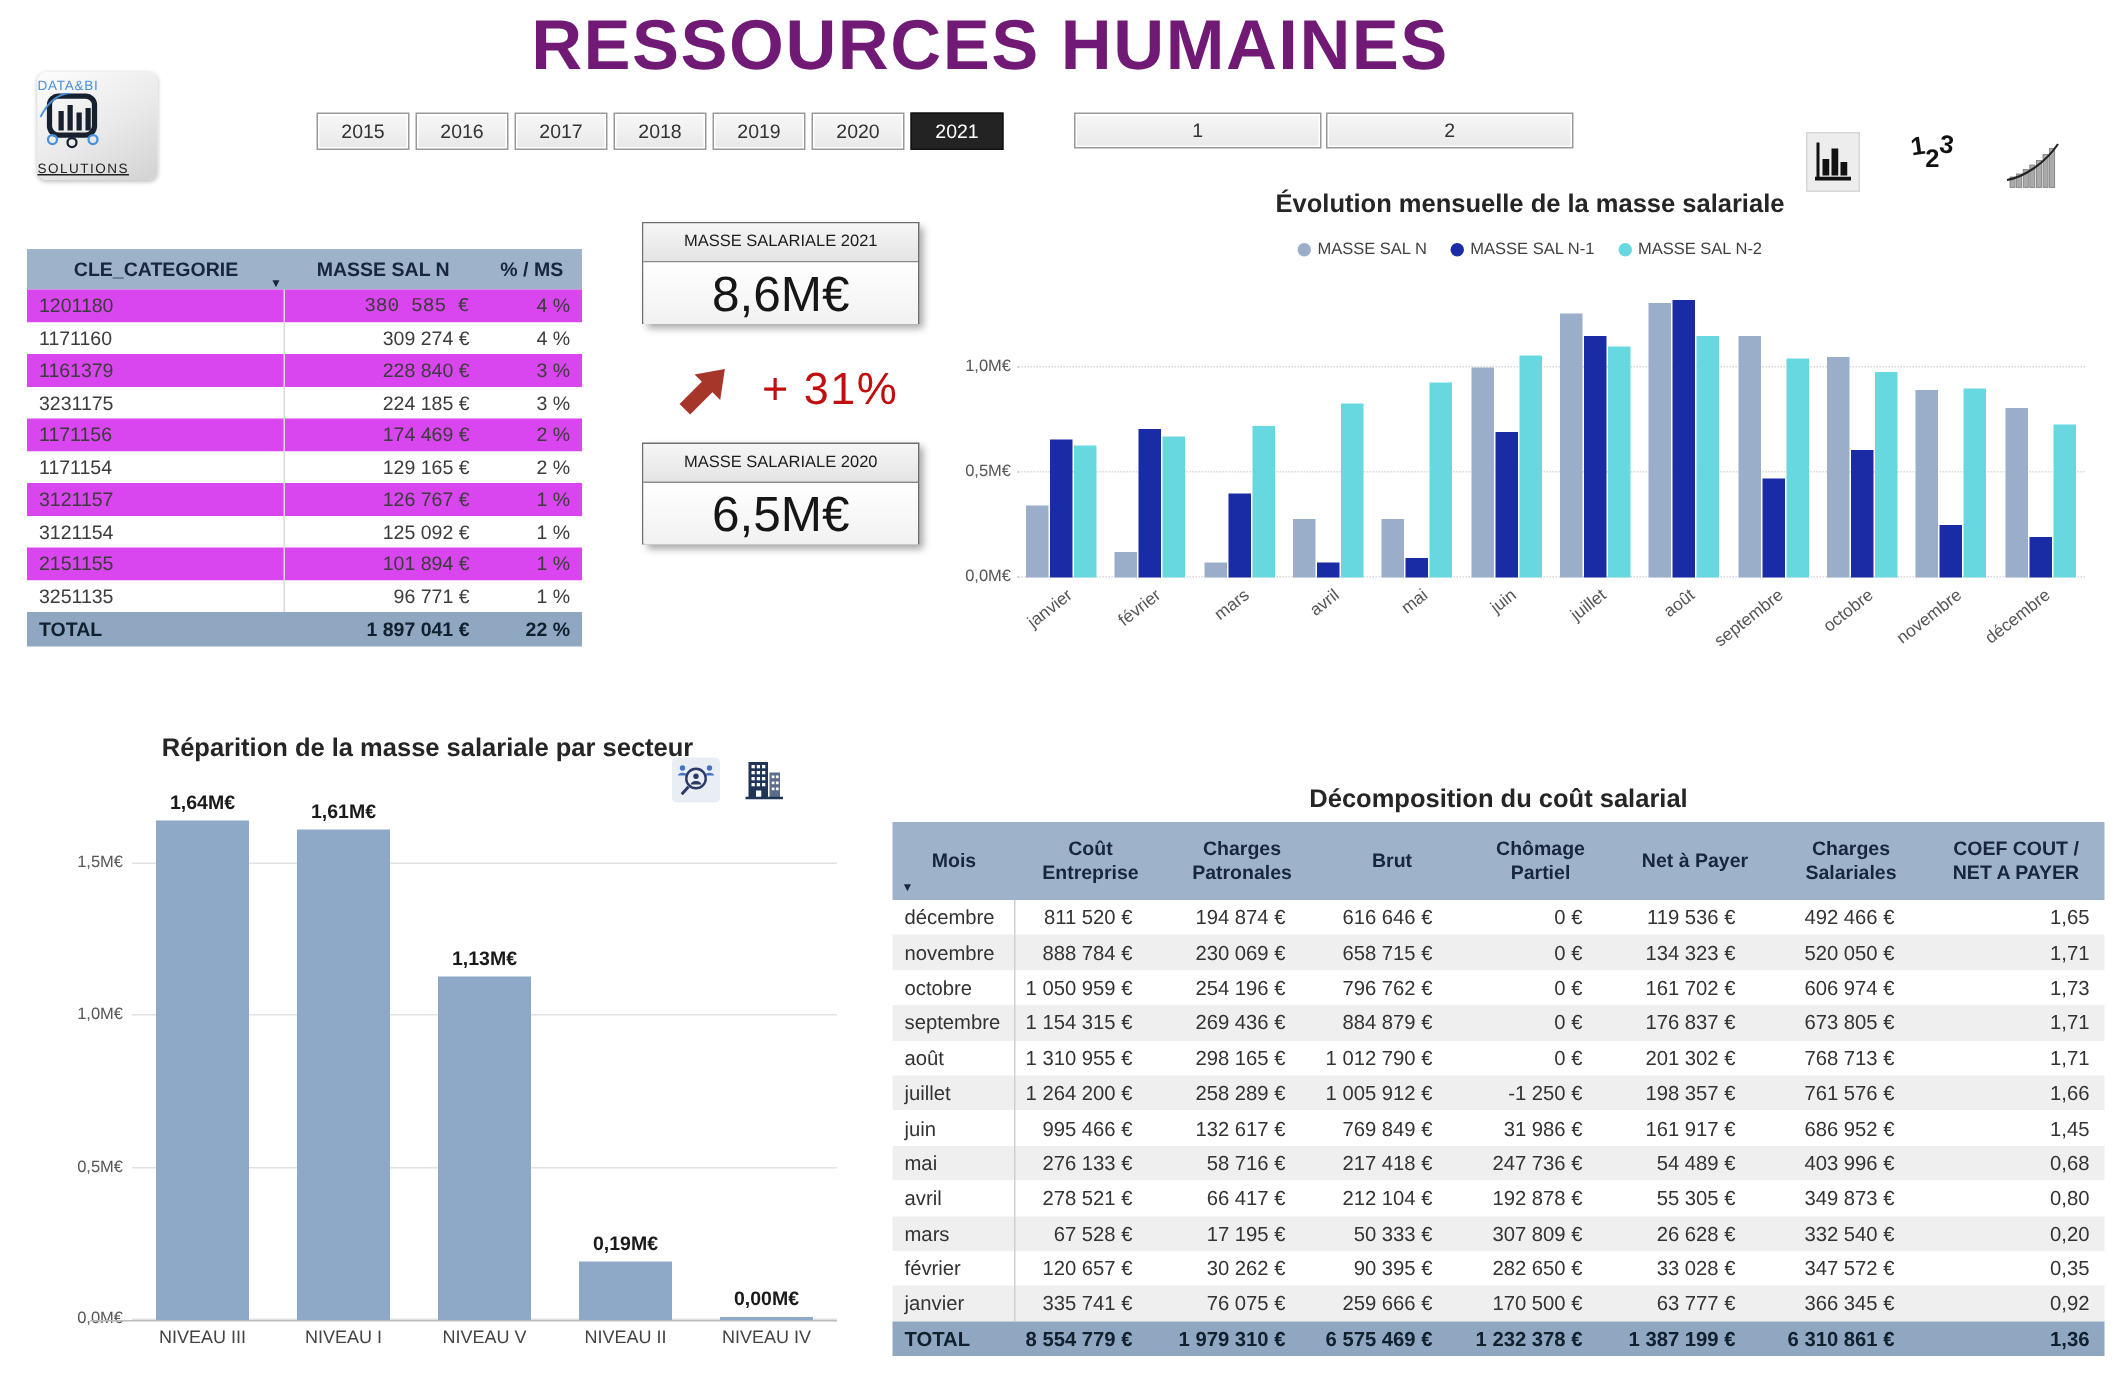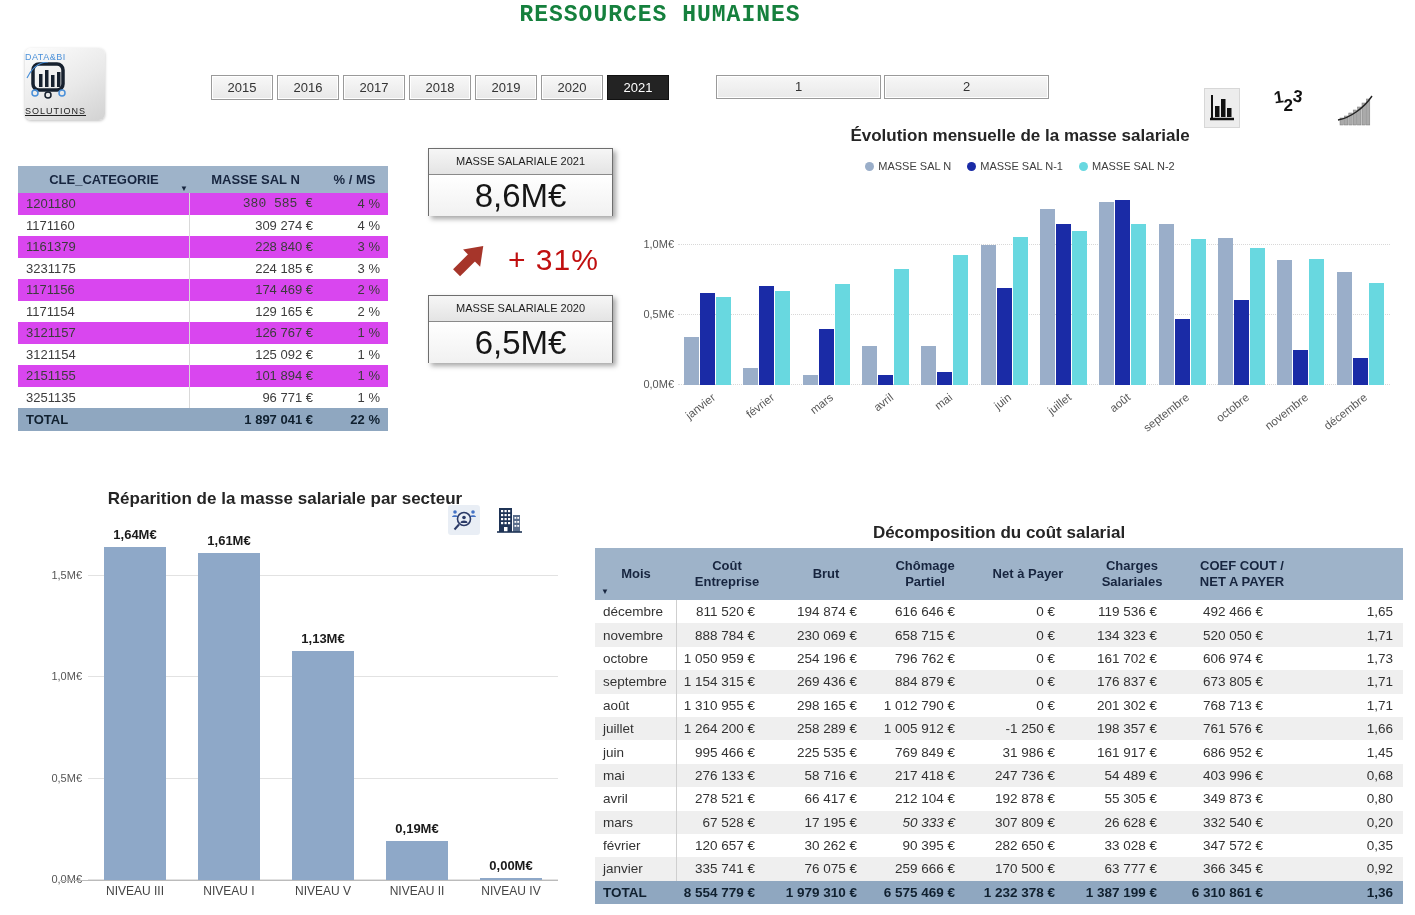--- a/index.html
+++ b/index.html
@@ -1,21 +1,21 @@
 <!DOCTYPE html>
 <html><head>
 <meta charset="utf-8">
 <style>
   * { margin:0; padding:0; box-sizing:border-box; }
   body { background:#fff; font-family:"Liberation Sans","DejaVu Sans",sans-serif; }
   .page { position:relative; width:1415px; height:915px; background:#fff; overflow:hidden; }
 
   .main-title { position:absolute; left:0; top:2px; width:1320px; text-align:center;
-    font-family:Liberation Mono, monospace; font-size:23px; font-weight:bold;
-    color:#15803d; letter-spacing:1px; }
+    font-family:Liberation Sans, sans-serif; font-size:47px; font-weight:bold;
+    color:#701a75; letter-spacing:1px; }
 
   
   .logo { position:absolute; left:25px; top:48px; width:80px; height:72px; border-radius:6px;
     background:linear-gradient(150deg,#fdfdfd 0%,#e9e9e9 55%,#d2d2d2 100%);
     box-shadow:0 1px 3px rgba(0,0,0,.25); text-align:left; padding-top:4px; }
   .logo-top { font-size:9px; color:#4a90d9; letter-spacing:.5px; }
   .logo-bottom { font-size:9px; color:#222; letter-spacing:1px; text-decoration:underline; }
 
   
   .years, .pages { position:absolute; display:flex; gap:4px; }
@@ -437,20 +437,21 @@
       <div class="s-xlab">NIVEAU V</div>
       <div class="s-xlab">NIVEAU II</div>
       <div class="s-xlab">NIVEAU IV</div>
     </div>
 
   <div class="panel-title" style="left:595px; top:523px; width:808px;">Décomposition du coût salarial</div>
   <div class="ct" id="cost-table">
       <div class="ct-header">
         <div class="ct-hcell" style="width: 82px;">Mois<span class="sortdn" style="bottom: 3px; left: 6px;">▼</span></div>
         <div class="ct-hcell" style="width: 100px;">Coût Entreprise</div>
+        <div class="ct-hcell" style="width: 102px;">Charges Patronales</div>
         <div class="ct-hcell" style="width: 98px;">Brut</div>
         <div class="ct-hcell" style="width: 100px;">Chômage Partiel</div>
         <div class="ct-hcell" style="width: 106px;">Net à Payer</div>
         <div class="ct-hcell" style="width: 102px;">Charges Salariales</div>
         <div class="ct-hcell" style="width: 118px;">COEF COUT / NET A PAYER</div>
       </div>
       <div class="ct-row">
         <div class="ct-cell mois" style="width: 82px;">décembre</div>
         <div class="ct-cell num" style="width: 100px;">811 520 €</div>
         <div class="ct-cell num" style="width: 102px;">194 874 €</div>
@@ -506,21 +507,21 @@
         <div class="ct-cell num" style="width: 102px;">258 289 €</div>
         <div class="ct-cell num" style="width: 98px;">1 005 912 €</div>
         <div class="ct-cell num" style="width: 100px;">-1 250 €</div>
         <div class="ct-cell num" style="width: 102px;">198 357 €</div>
         <div class="ct-cell num" style="width: 106px;">761 576 €</div>
         <div class="ct-cell coef" style="width: 118px;">1,66</div>
       </div>
       <div class="ct-row">
         <div class="ct-cell mois" style="width: 82px;">juin</div>
         <div class="ct-cell num" style="width: 100px;">995 466 €</div>
-        <div class="ct-cell num" style="width: 102px;">225 535 €</div>
+        <div class="ct-cell num" style="width: 102px;">132 617 €</div>
         <div class="ct-cell num" style="width: 98px;">769 849 €</div>
         <div class="ct-cell num" style="width: 100px;">31 986 €</div>
         <div class="ct-cell num" style="width: 102px;">161 917 €</div>
         <div class="ct-cell num" style="width: 106px;">686 952 €</div>
         <div class="ct-cell coef" style="width: 118px;">1,45</div>
       </div>
       <div class="ct-row alt">
         <div class="ct-cell mois" style="width: 82px;">mai</div>
         <div class="ct-cell num" style="width: 100px;">276 133 €</div>
         <div class="ct-cell num" style="width: 102px;">58 716 €</div>
@@ -537,21 +538,21 @@
         <div class="ct-cell num" style="width: 98px;">212 104 €</div>
         <div class="ct-cell num" style="width: 100px;">192 878 €</div>
         <div class="ct-cell num" style="width: 102px;">55 305 €</div>
         <div class="ct-cell num" style="width: 106px;">349 873 €</div>
         <div class="ct-cell coef" style="width: 118px;">0,80</div>
       </div>
       <div class="ct-row alt">
         <div class="ct-cell mois" style="width: 82px;">mars</div>
         <div class="ct-cell num" style="width: 100px;">67 528 €</div>
         <div class="ct-cell num" style="width: 102px;">17 195 €</div>
-        <div class="ct-cell num" style="width: 98px; font-style: italic;">50 333 €</div>
+        <div class="ct-cell num" style="width: 98px;">50 333 €</div>
         <div class="ct-cell num" style="width: 100px;">307 809 €</div>
         <div class="ct-cell num" style="width: 102px;">26 628 €</div>
         <div class="ct-cell num" style="width: 106px;">332 540 €</div>
         <div class="ct-cell coef" style="width: 118px;">0,20</div>
       </div>
       <div class="ct-row">
         <div class="ct-cell mois" style="width: 82px;">février</div>
         <div class="ct-cell num" style="width: 100px;">120 657 €</div>
         <div class="ct-cell num" style="width: 102px;">30 262 €</div>
         <div class="ct-cell num" style="width: 98px;">90 395 €</div>

